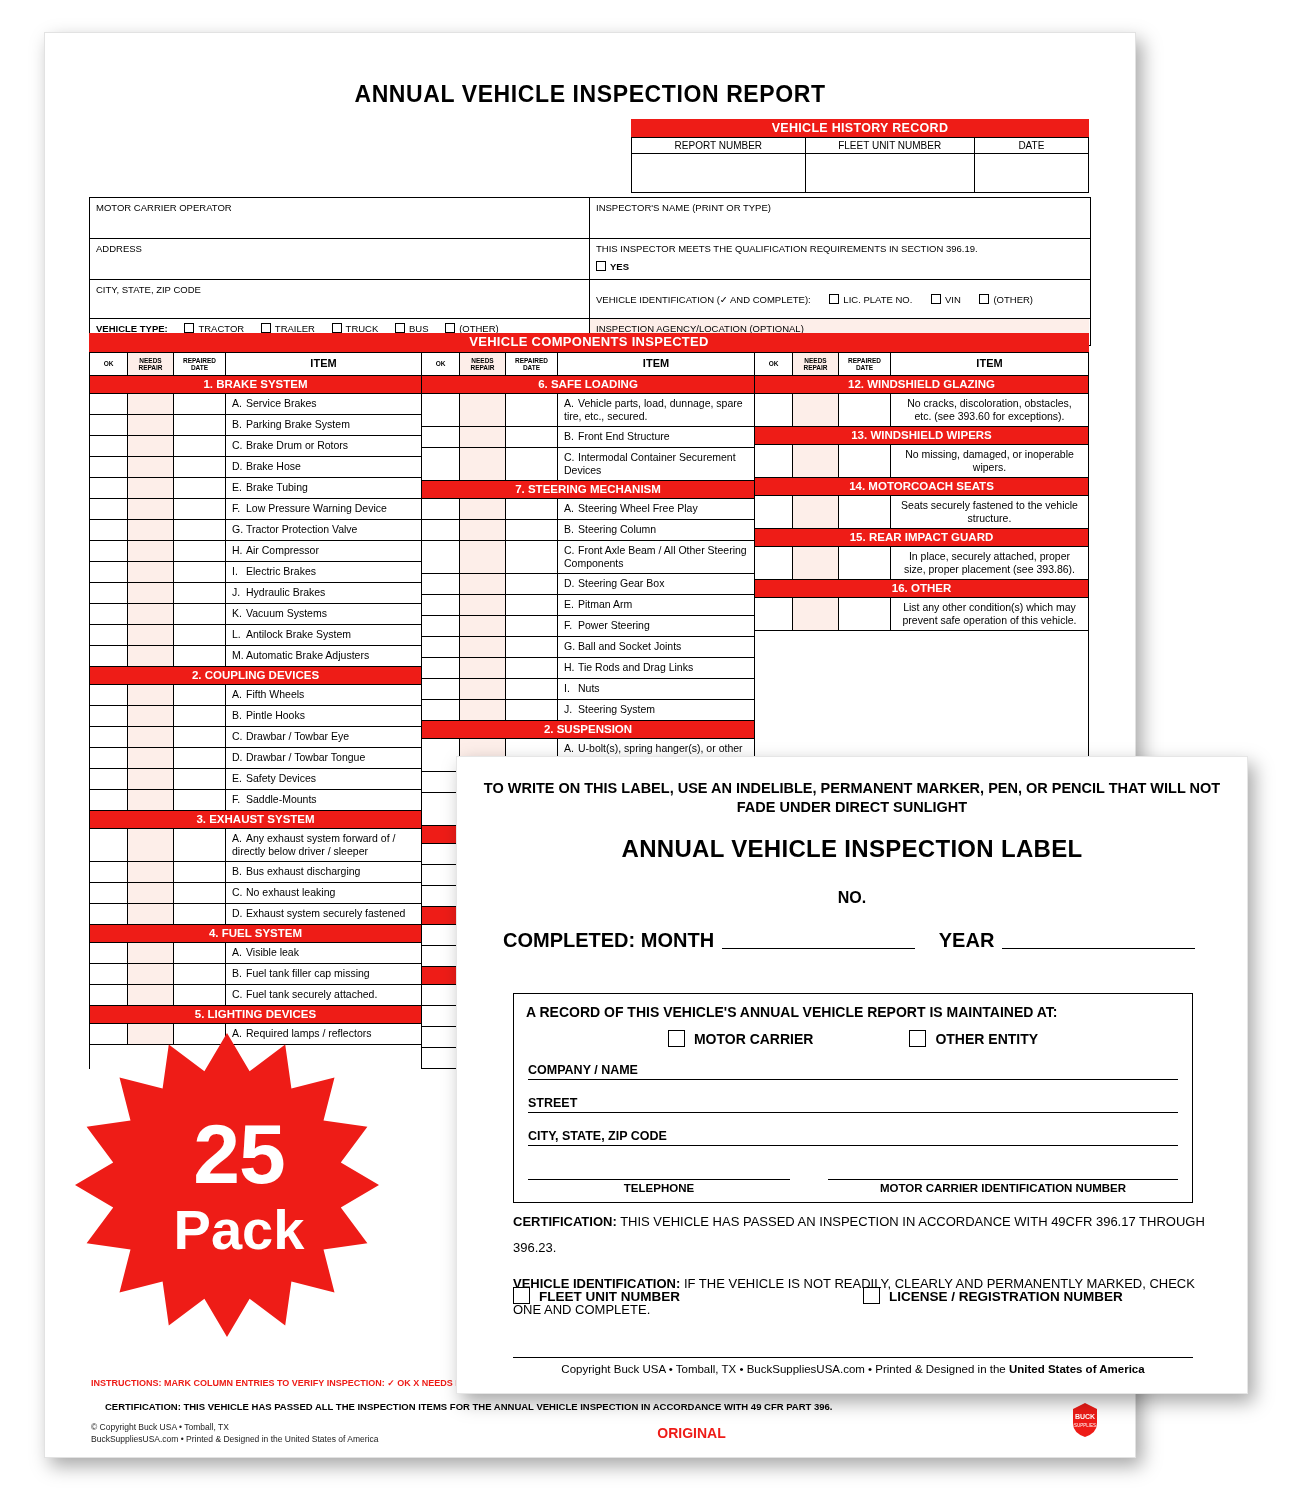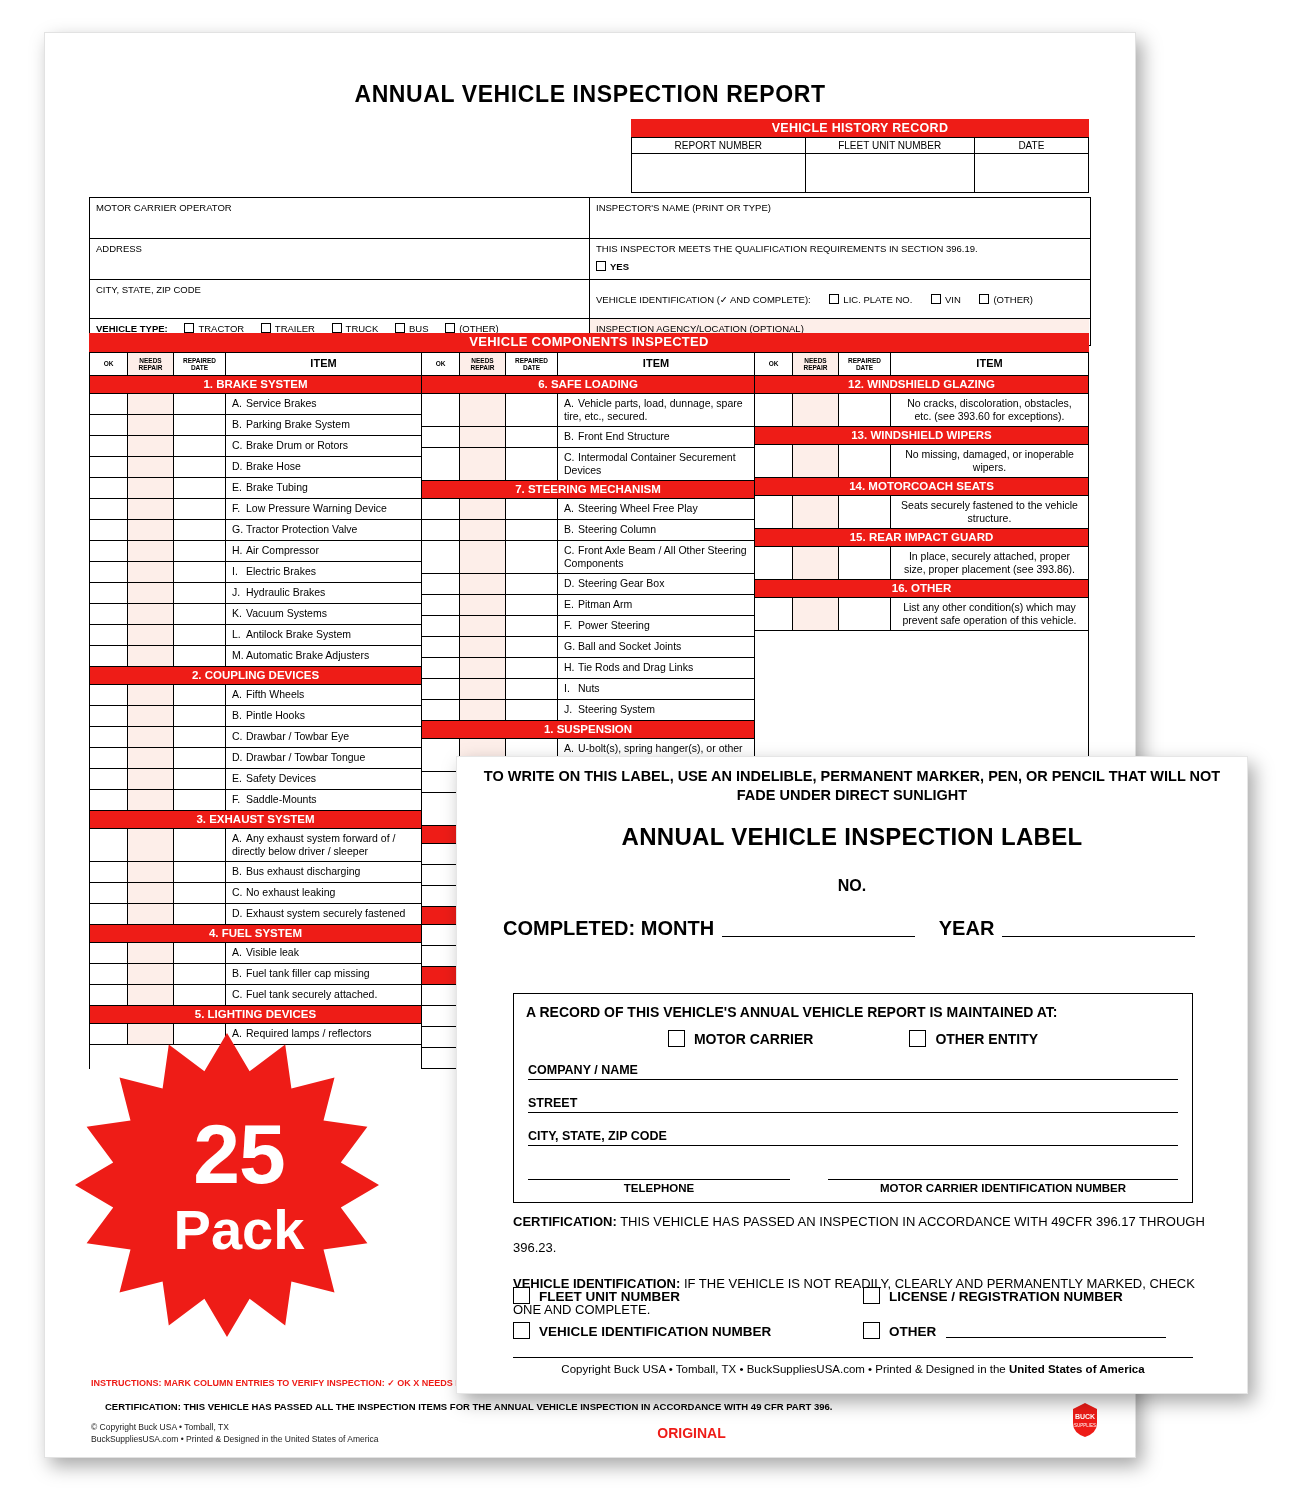--- a/index.html
+++ b/index.html
@@ -69,21 +69,21 @@
   .cert{position:absolute;left:60px;top:1368px;width:996px;font-size:9.5px;font-weight:bold;}
   .foot{position:absolute;left:46px;top:1388px;font-size:8.5px;line-height:12px;color:#222;}
   .orig{position:absolute;left:0;top:1392px;width:1293px;text-align:center;color:#ee1c17;font-weight:bold;font-size:14px;}
   .buck{position:absolute;right:22px;bottom:18px;width:56px;height:40px;}
 
   
   .label{
     position:absolute;left:456px;top:756px;width:790px;height:636px;background:#fff;
     box-shadow:6px 8px 18px rgba(0,0,0,.35);border:1px solid #e6e6e6;
   }
-  .lbl-warn{text-align:center;font-weight:bold;font-size:14.5px;line-height:19px;margin-top:10px;padding:0 26px;}
+  .lbl-warn{text-align:center;font-weight:bold;font-size:14.5px;line-height:19px;margin-top:22px;padding:0 26px;}
   .lbl-title{text-align:center;font-weight:bold;font-size:24px;margin-top:18px;letter-spacing:.3px;}
   .lbl-no{text-align:center;font-weight:bold;font-size:16px;margin-top:26px;}
   .lbl-completed{display:flex;align-items:flex-end;margin:22px 46px 0 46px;font-weight:bold;font-size:20px;}
   .uline{flex:1;border-bottom:1.6px solid #000;margin:0 6px 3px 8px;height:14px;}
   .lbl-box{position:absolute;left:56px;top:236px;width:678px;height:208px;border:1.6px solid #000;}
   .lbl-box .maint{text-align:left;font-weight:bold;font-size:14px;padding:10px 0 0 12px;}
   .lbl-box .chk{display:flex;justify-content:center;gap:96px;margin-top:10px;font-weight:bold;font-size:14px;}
   .bigcb{display:inline-block;width:15px;height:15px;border:1.6px solid #000;vertical-align:-3px;margin-right:9px;}
   .fieldrow{position:relative;margin:16px 14px 0 14px;font-weight:bold;font-size:12.5px;}
   .fieldrow .fl{border-bottom:1.6px solid #000;padding-bottom:2px;display:block;}
@@ -437,21 +437,21 @@
               <div class="c2"></div>
               <div class="c3"></div>
               <div class="c4"><span class="ltr">I.</span><span>Nuts</span></div>
             </div>
             <div class="irow">
               <div class="c1"></div>
               <div class="c2"></div>
               <div class="c3"></div>
               <div class="c4"><span class="ltr">J.</span><span>Steering System</span></div>
             </div>
-            <div class="sect">1.  SUSPENSION</div>
+            <div class="sect">2.  SUSPENSION</div>
             <div class="irow">
               <div class="c1"></div>
               <div class="c2"></div>
               <div class="c3"></div>
               <div class="c4"><span class="ltr">A.</span><span>U-bolt(s), spring hanger(s), or other axle positioning part(s)</span></div>
             </div>
             <div class="irow">
               <div class="c1"></div>
               <div class="c2"></div>
               <div class="c3"></div>
@@ -618,24 +618,20 @@
     <div class="lbl-cert">
       <div><b>CERTIFICATION:</b><span> THIS VEHICLE HAS PASSED AN INSPECTION IN ACCORDANCE WITH 49CFR 396.17 THROUGH 396.23.</span></div>
       <div style="margin-top:10px"><b>VEHICLE IDENTIFICATION:</b><span> IF THE VEHICLE IS NOT READILY, CLEARLY AND PERMANENTLY MARKED, CHECK ONE AND COMPLETE.</span></div>
     </div>
 
     <div class="lbl-checks">
       <div class="r">
         <span class="a"><span class="bigcb"></span><span>FLEET UNIT NUMBER</span></span>
         <span><span class="bigcb"></span><span>LICENSE / REGISTRATION NUMBER</span></span>
       </div>
-      <div class="r">
-        <span class="a"><span class="bigcb"></span><span>VEHICLE IDENTIFICATION NUMBER</span></span>
-        <span><span class="bigcb"></span><span>OTHER</span><span class="otherline"></span></span>
-      </div>
     </div>
 
     <div class="lbl-foot">
       <span>Copyright Buck USA • Tomball, TX • BuckSuppliesUSA.com • Printed &amp; Designed in the </span><b>United States of America</b>
     </div>
   </div>
 
   <div class="burst">
     <svg viewBox="0 0 310 310" width="310" height="310">
       <polygon id="burst-poly" fill="#ee1c17" points="155.0,3.0 177.6,41.2 213.2,14.6 219.4,58.5 262.5,47.5 251.5,90.6 295.4,96.8 268.8,132.4 307.0,155.0 268.8,177.6 295.4,213.2 251.5,219.4 262.5,262.5 219.4,251.5 213.2,295.4 177.6,268.8 155.0,307.0 132.4,268.8 96.8,295.4 90.6,251.5 47.5,262.5 58.5,219.4 14.6,213.2 41.2,177.6 3.0,155.0 41.2,132.4 14.6,96.8 58.5,90.6 47.5,47.5 90.6,58.5 96.8,14.6 132.4,41.2"></polygon>

